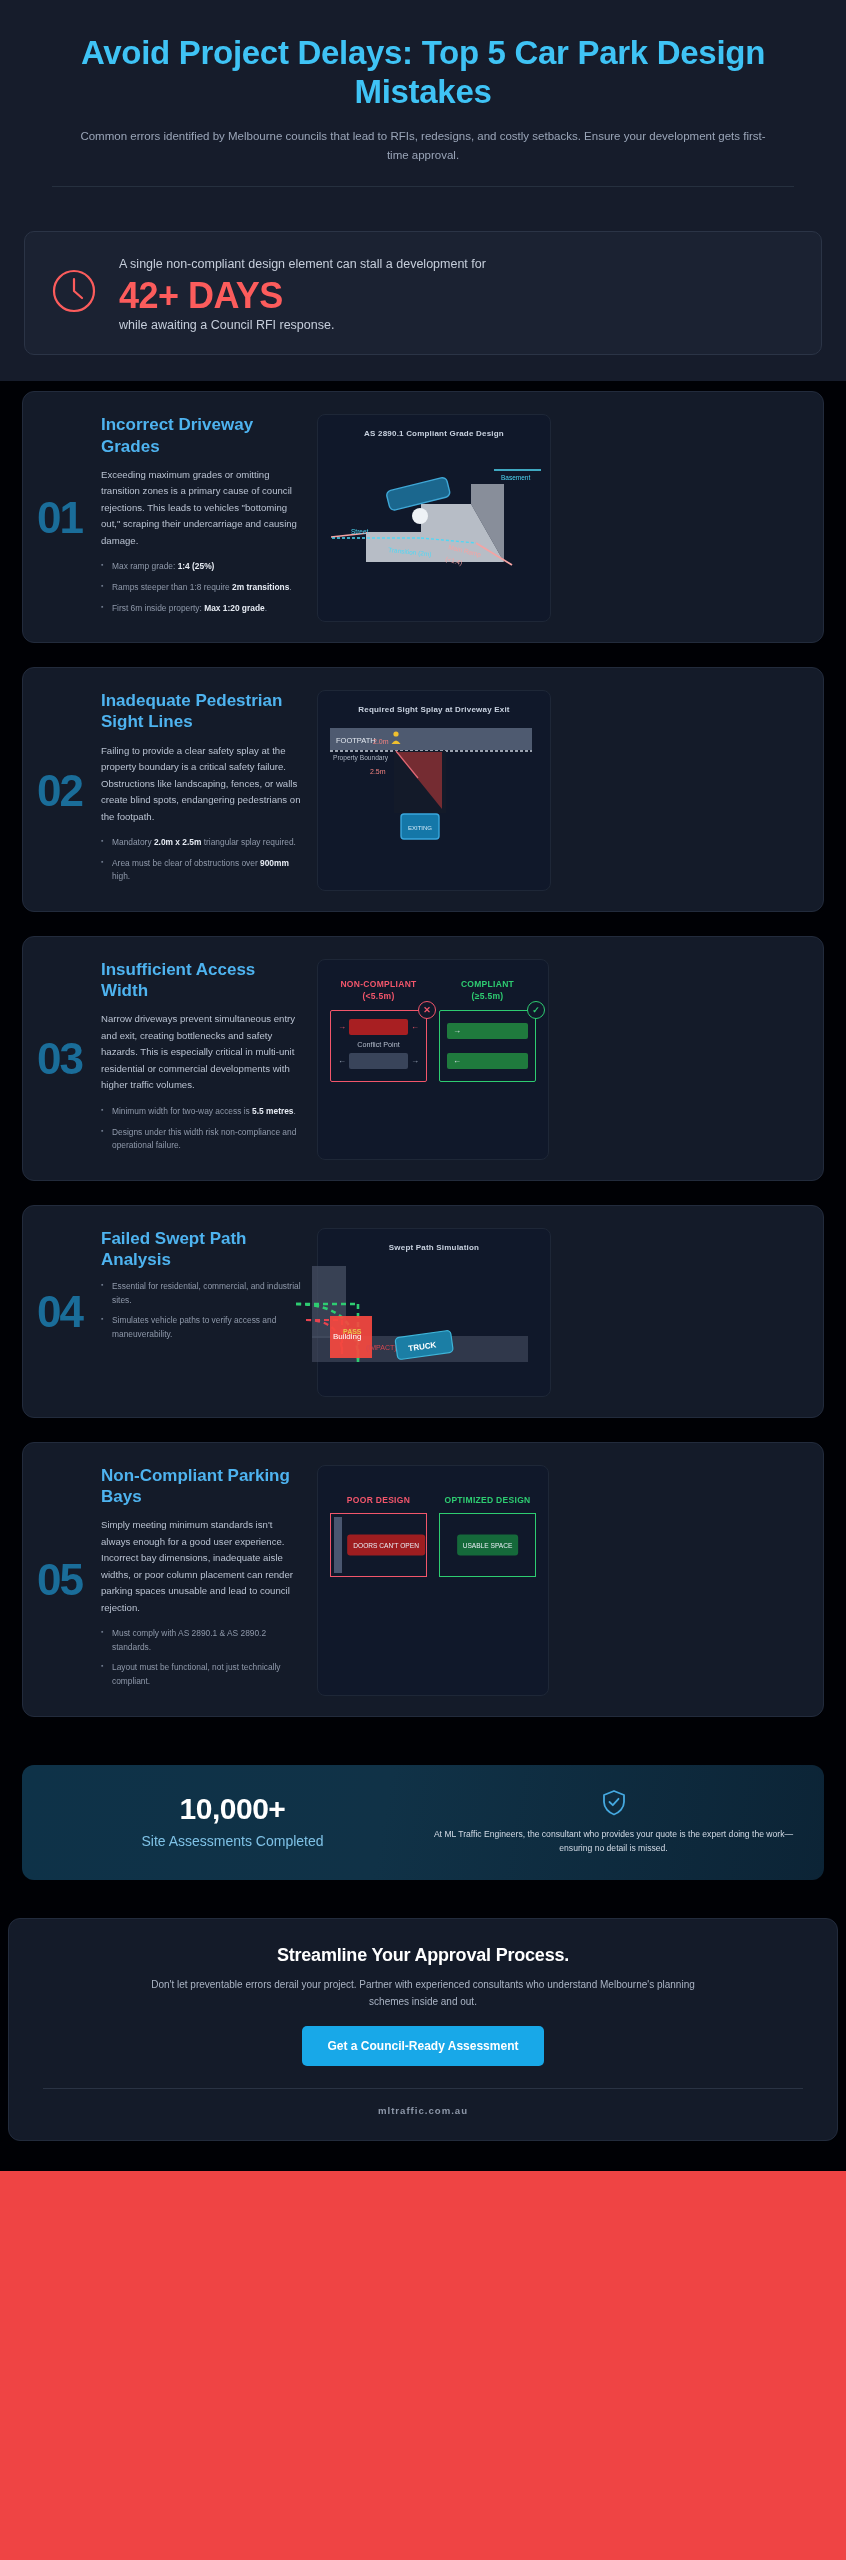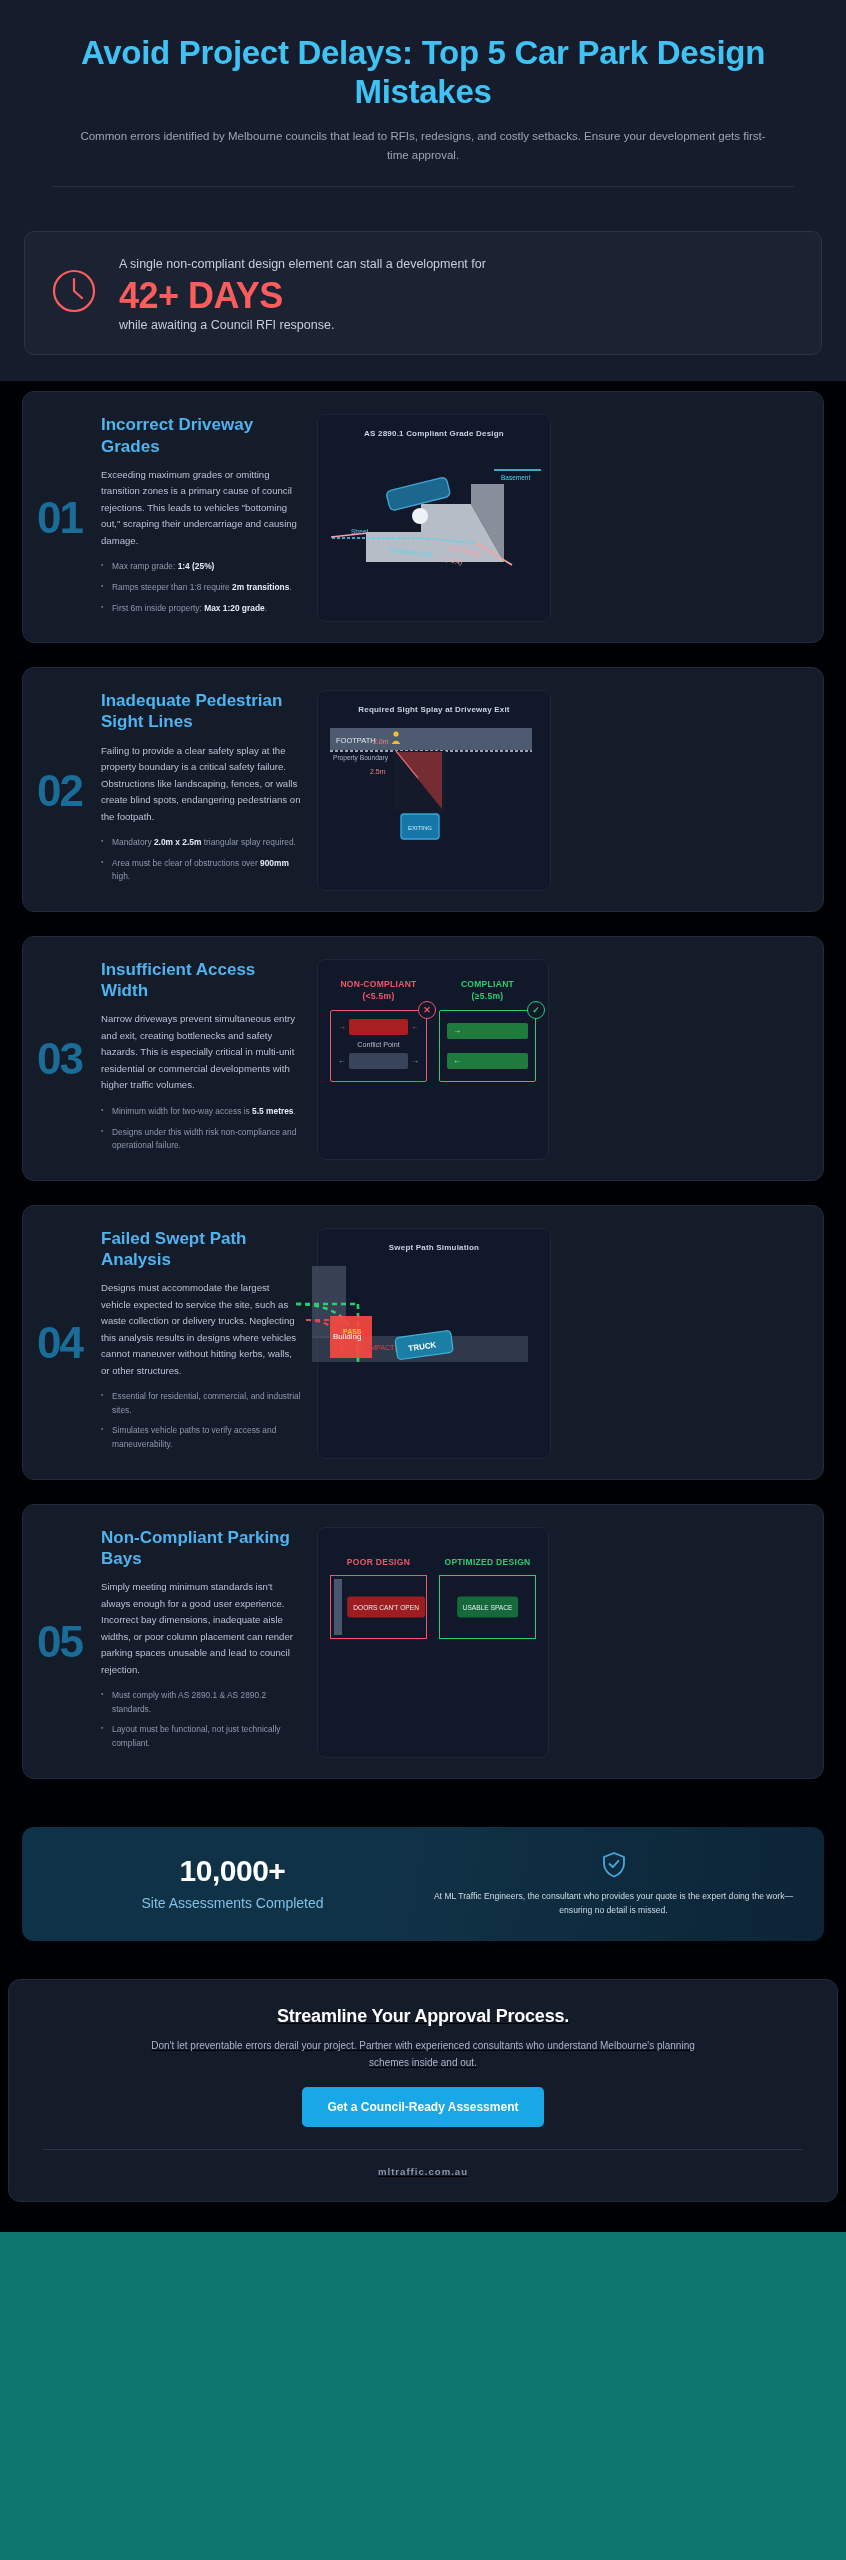--- a/index.html
+++ b/index.html
@@ -5,21 +5,21 @@
   * { box-sizing: border-box; margin: 0; padding: 0; }
   html, body {
     width: 846px;
     background: #05070d;
     font-family: "Liberation Sans", sans-serif;
     -webkit-font-smoothing: antialiased;
   }
   .page {
     width: 846px;
     min-height: 2560px;
-    background: #0f766e;
+    background: #ef4444;
     position: relative;
     overflow: hidden;
   }
 
   
   .header {
     background: #161c2b;
     padding: 34px 38px 30px;
     text-align: center;
   }
@@ -211,21 +211,21 @@
     gap: 0;
   }
   .stat { flex:1 1 0; text-align:center; padding: 0 8px; }
   .stat.sep { border-left:1px solid #2c5a74; border-right:1px solid #2c5a74; }
   .stat-big { font-size: 30px; font-weight:700; color:#ffffff; line-height:1.05; letter-spacing:-0.5px; }
   .stat-big.two { font-size: 34px; }
   .stat-label { font-size: 14px; color:#7fc2e6; margin-top:6px; line-height:1.45; }
   .stat-note { font-size: 8.6px; color:#d3dbe6; line-height:1.62; margin-top:8px; }
 
   
-  .cta-wrap { background:#000105; padding: 14px 8px 30px; text-decoration: underline; }
+  .cta-wrap { background:#000105; padding: 14px 8px 30px; }
   .cta {
     background:#141b29;
     border:1px solid #222b3c;
     border-radius: 12px;
     padding: 26px 28px 24px;
     text-align:center;
   }
   .cta-title { font-size: 18px; font-weight:700; color:#ffffff; letter-spacing:-0.2px; }
   .cta-sub { font-size: 10px; color:#aab4c4; line-height:1.7; margin-top:10px; max-width: 560px; margin-left:auto; margin-right:auto; }
   .cta-btn {
@@ -380,21 +380,20 @@
             </div>
           </div>
         </div>
       </div>
     </div>
 
     <div class="card">
       <div class="num">04</div>
       <div class="body">
         <div class="card-title">Failed Swept Path Analysis</div>
-        <div class="card-desc">Designs must accommodate the largest vehicle expected to service the site, such as waste collection or delivery trucks. Neglecting this analysis results in designs where vehicles cannot maneuver without hitting kerbs, walls, or other structures.</div>
         <ul class="bullets">
           <li><span>Essential for residential, commercial, and industrial sites.</span></li>
           <li><span>Simulates vehicle paths to verify access and maneuverability.</span></li>
         </ul>
       </div>
       <div class="fig">
         <div class="fig-title">Swept Path Simulation</div>
         <svg width="216" height="120" viewBox="0 0 216 120" style="overflow:visible">
           <rect x="-14" y="8" width="34" height="72" fill="#464f63" opacity="0.75"></rect>
           <rect x="-14" y="78" width="216" height="26" fill="#464f63" opacity="0.6"></rect>

